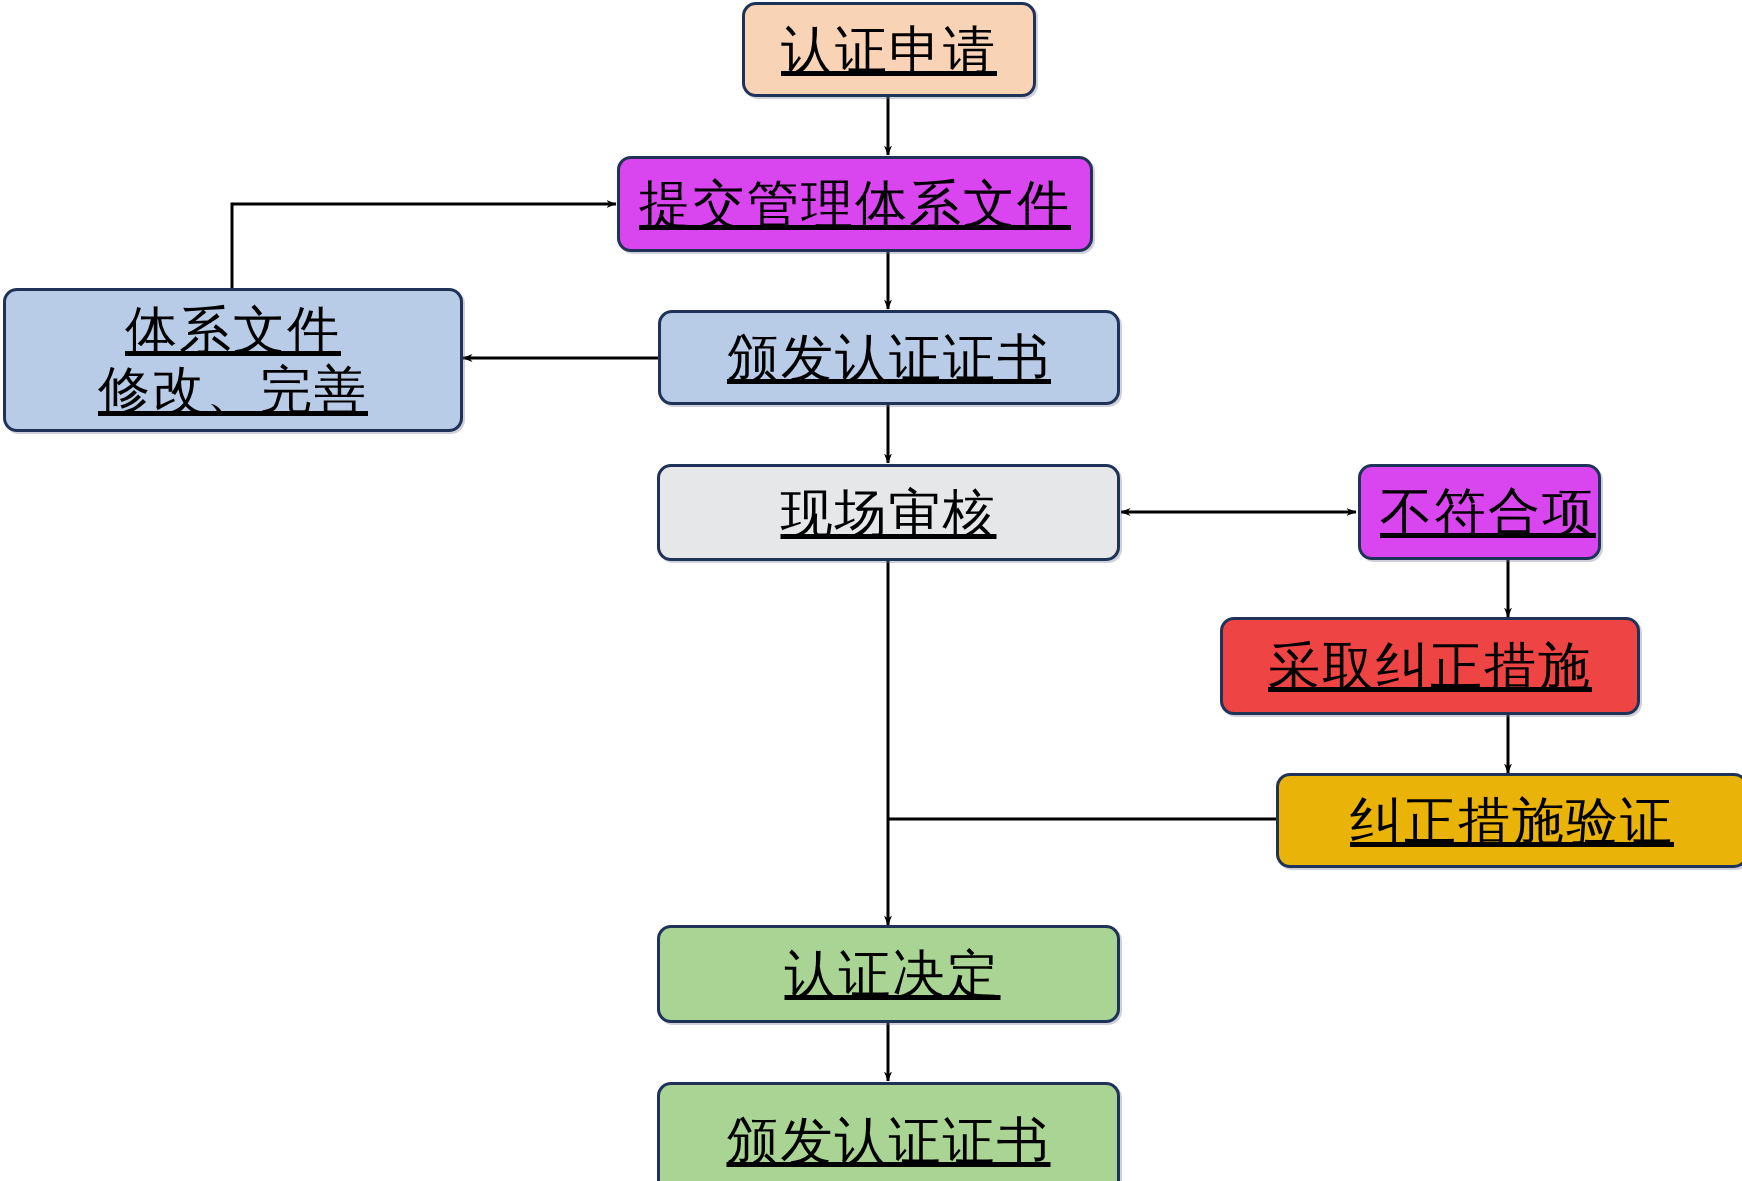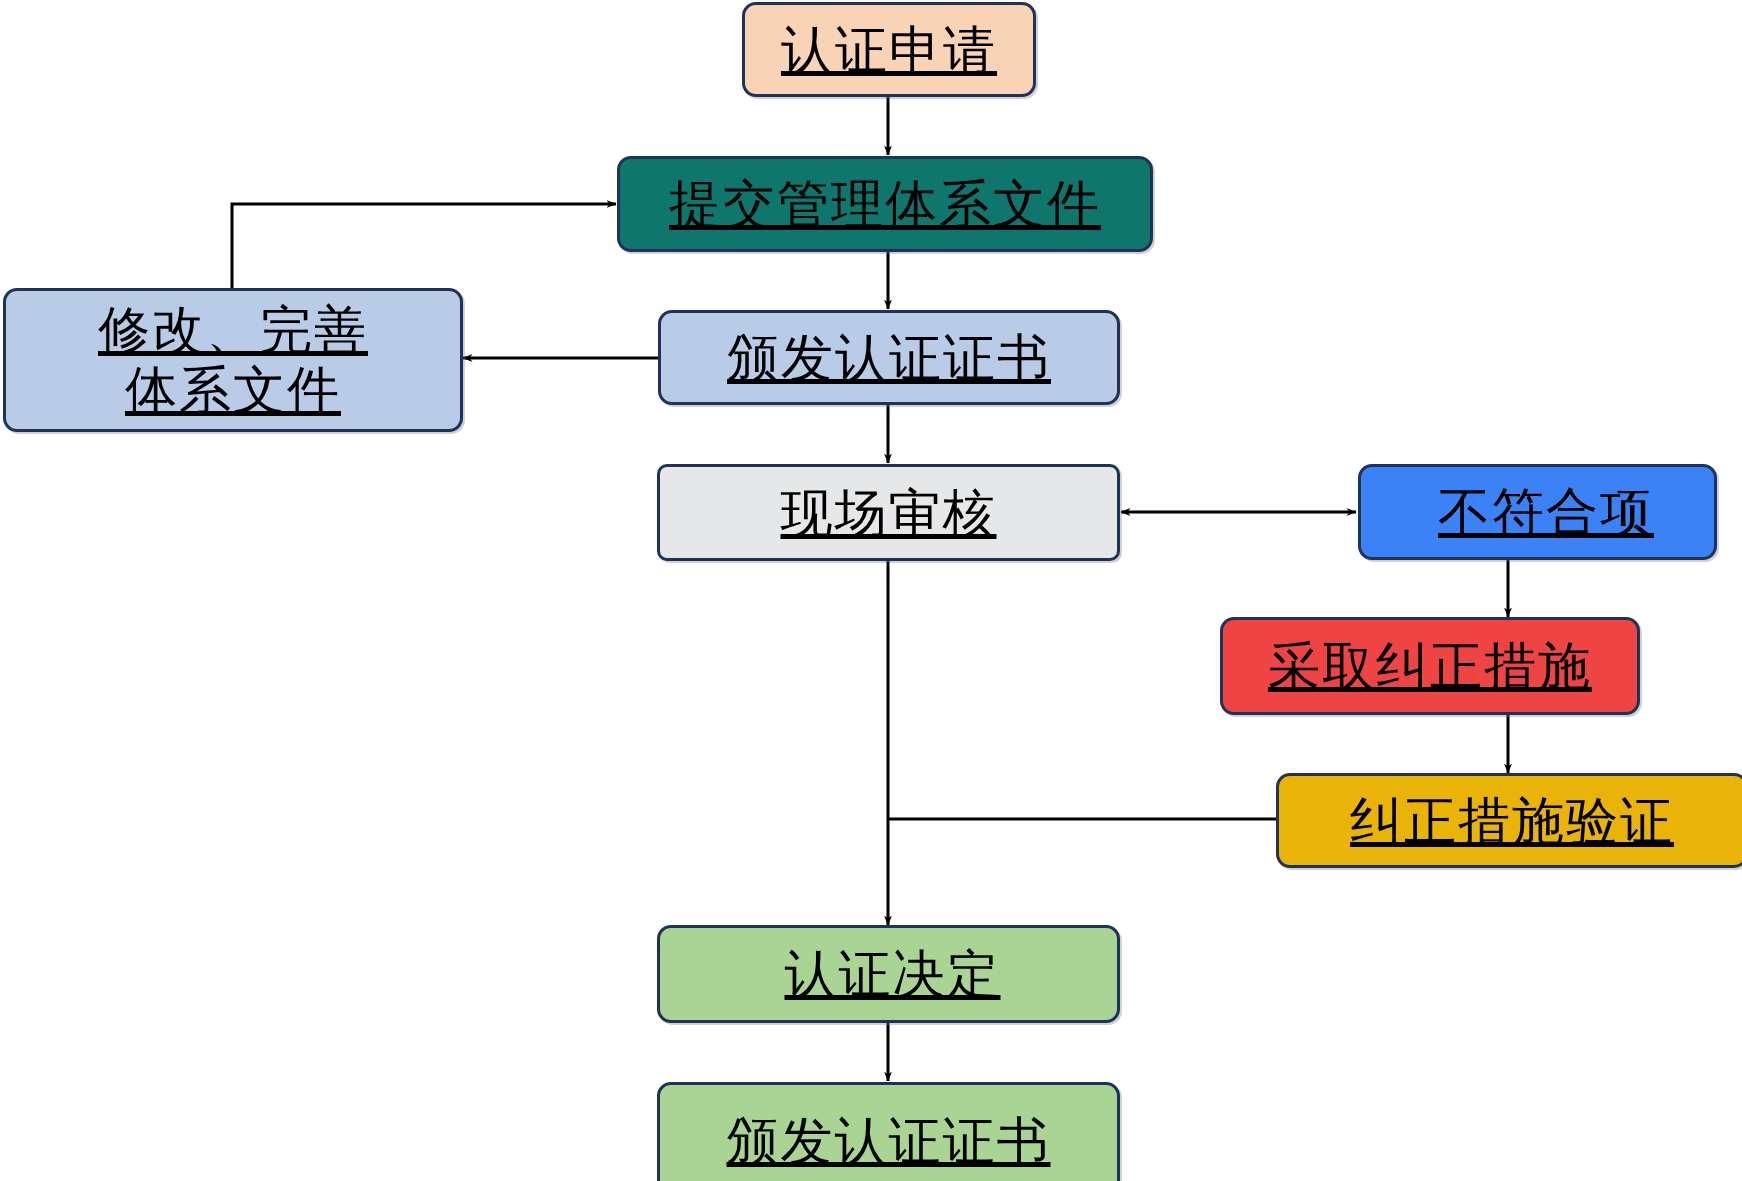--- a/index.html
+++ b/index.html
@@ -33,38 +33,38 @@
     <line x1="1276" y1="819" x2="888" y2="819"></line>
     <line x1="888" y1="561" x2="888" y2="925" marker-end="url(#ah)"></line>
     <line x1="888" y1="1023" x2="888" y2="1081" marker-end="url(#ah)"></line>
   </g>
 </svg>
 
 <div class="node" style="left:742px; top:2px; width:294px; height:95px; background:#F9D3B6;">
   <span>认证申请</span>
 </div>
 
-<div class="node" style="left:617px; top:156px; width:536px; height:96px; background:#0f766e;">
+<div class="node" style="left:617px; top:156px; width:476px; height:96px; background:#d946ef;">
   <span>提交管理体系文件</span>
 </div>
 
 <div class="node" style="left:3px; top:288px; width:460px; height:144px; background:#B8CCE8; flex-direction:column;">
+  <span>体系文件</span>
   <span>修改、完善</span>
-  <span>体系文件</span>
 </div>
 
 <div class="node" style="left:658px; top:310px; width:462px; height:95px; background:#B8CCE8;">
   <span>颁发认证证书</span>
 </div>
 
-<div class="node" style="left:657px; top:464px; width:463px; height:97px; background:#E6E7E9;border-radius:10px;">
+<div class="node" style="left:657px; top:464px; width:463px; height:97px; background:#E6E7E9;">
   <span>现场审核</span>
 </div>
 
-<div class="node" style="left:1358px; top:464px; width:359px; height:96px; background:#3b82f6;padding-left:17px;">
+<div class="node" style="left:1358px; top:464px; width:243px; height:96px; background:#d946ef;padding-left:17px;">
   <span>不符合项</span>
 </div>
 
 <div class="node" style="left:1220px; top:617px; width:420px; height:98px; background:#ef4444;">
   <span>采取纠正措施</span>
 </div>
 
 <div class="node" style="left:1276px; top:773px; width:472px; height:95px; background:#eab308;">
   <span>纠正措施验证</span>
 </div>

